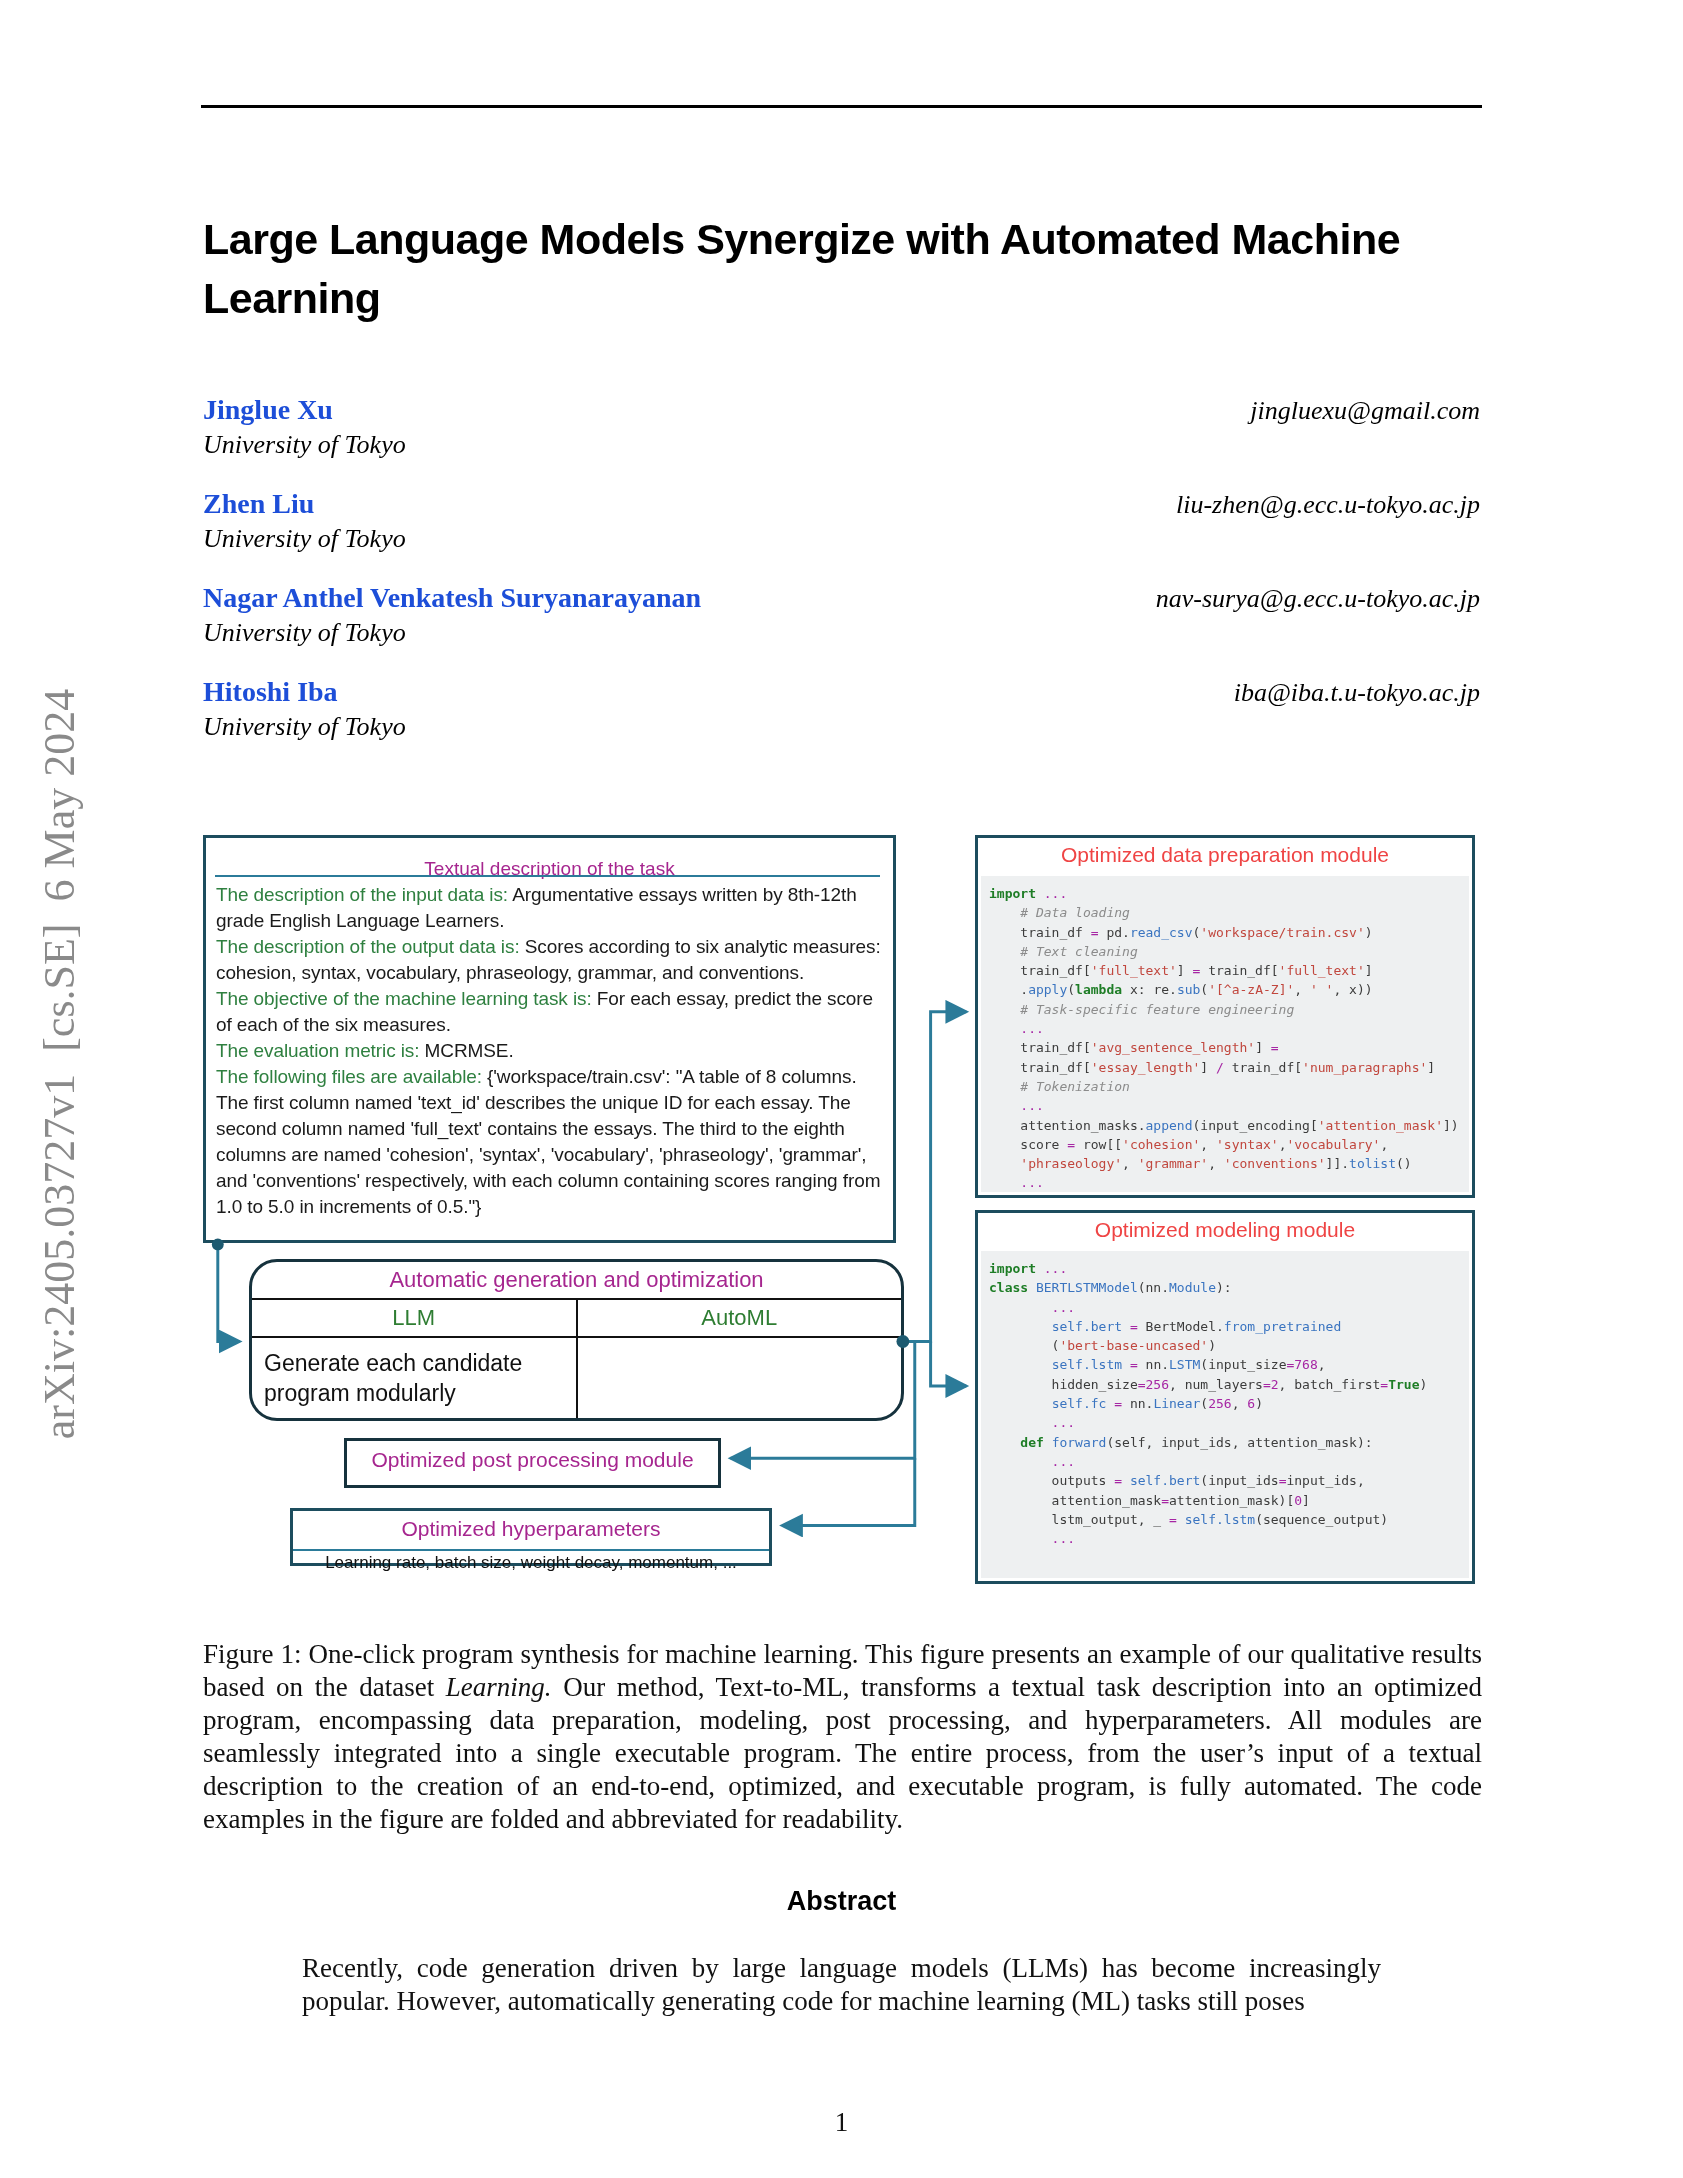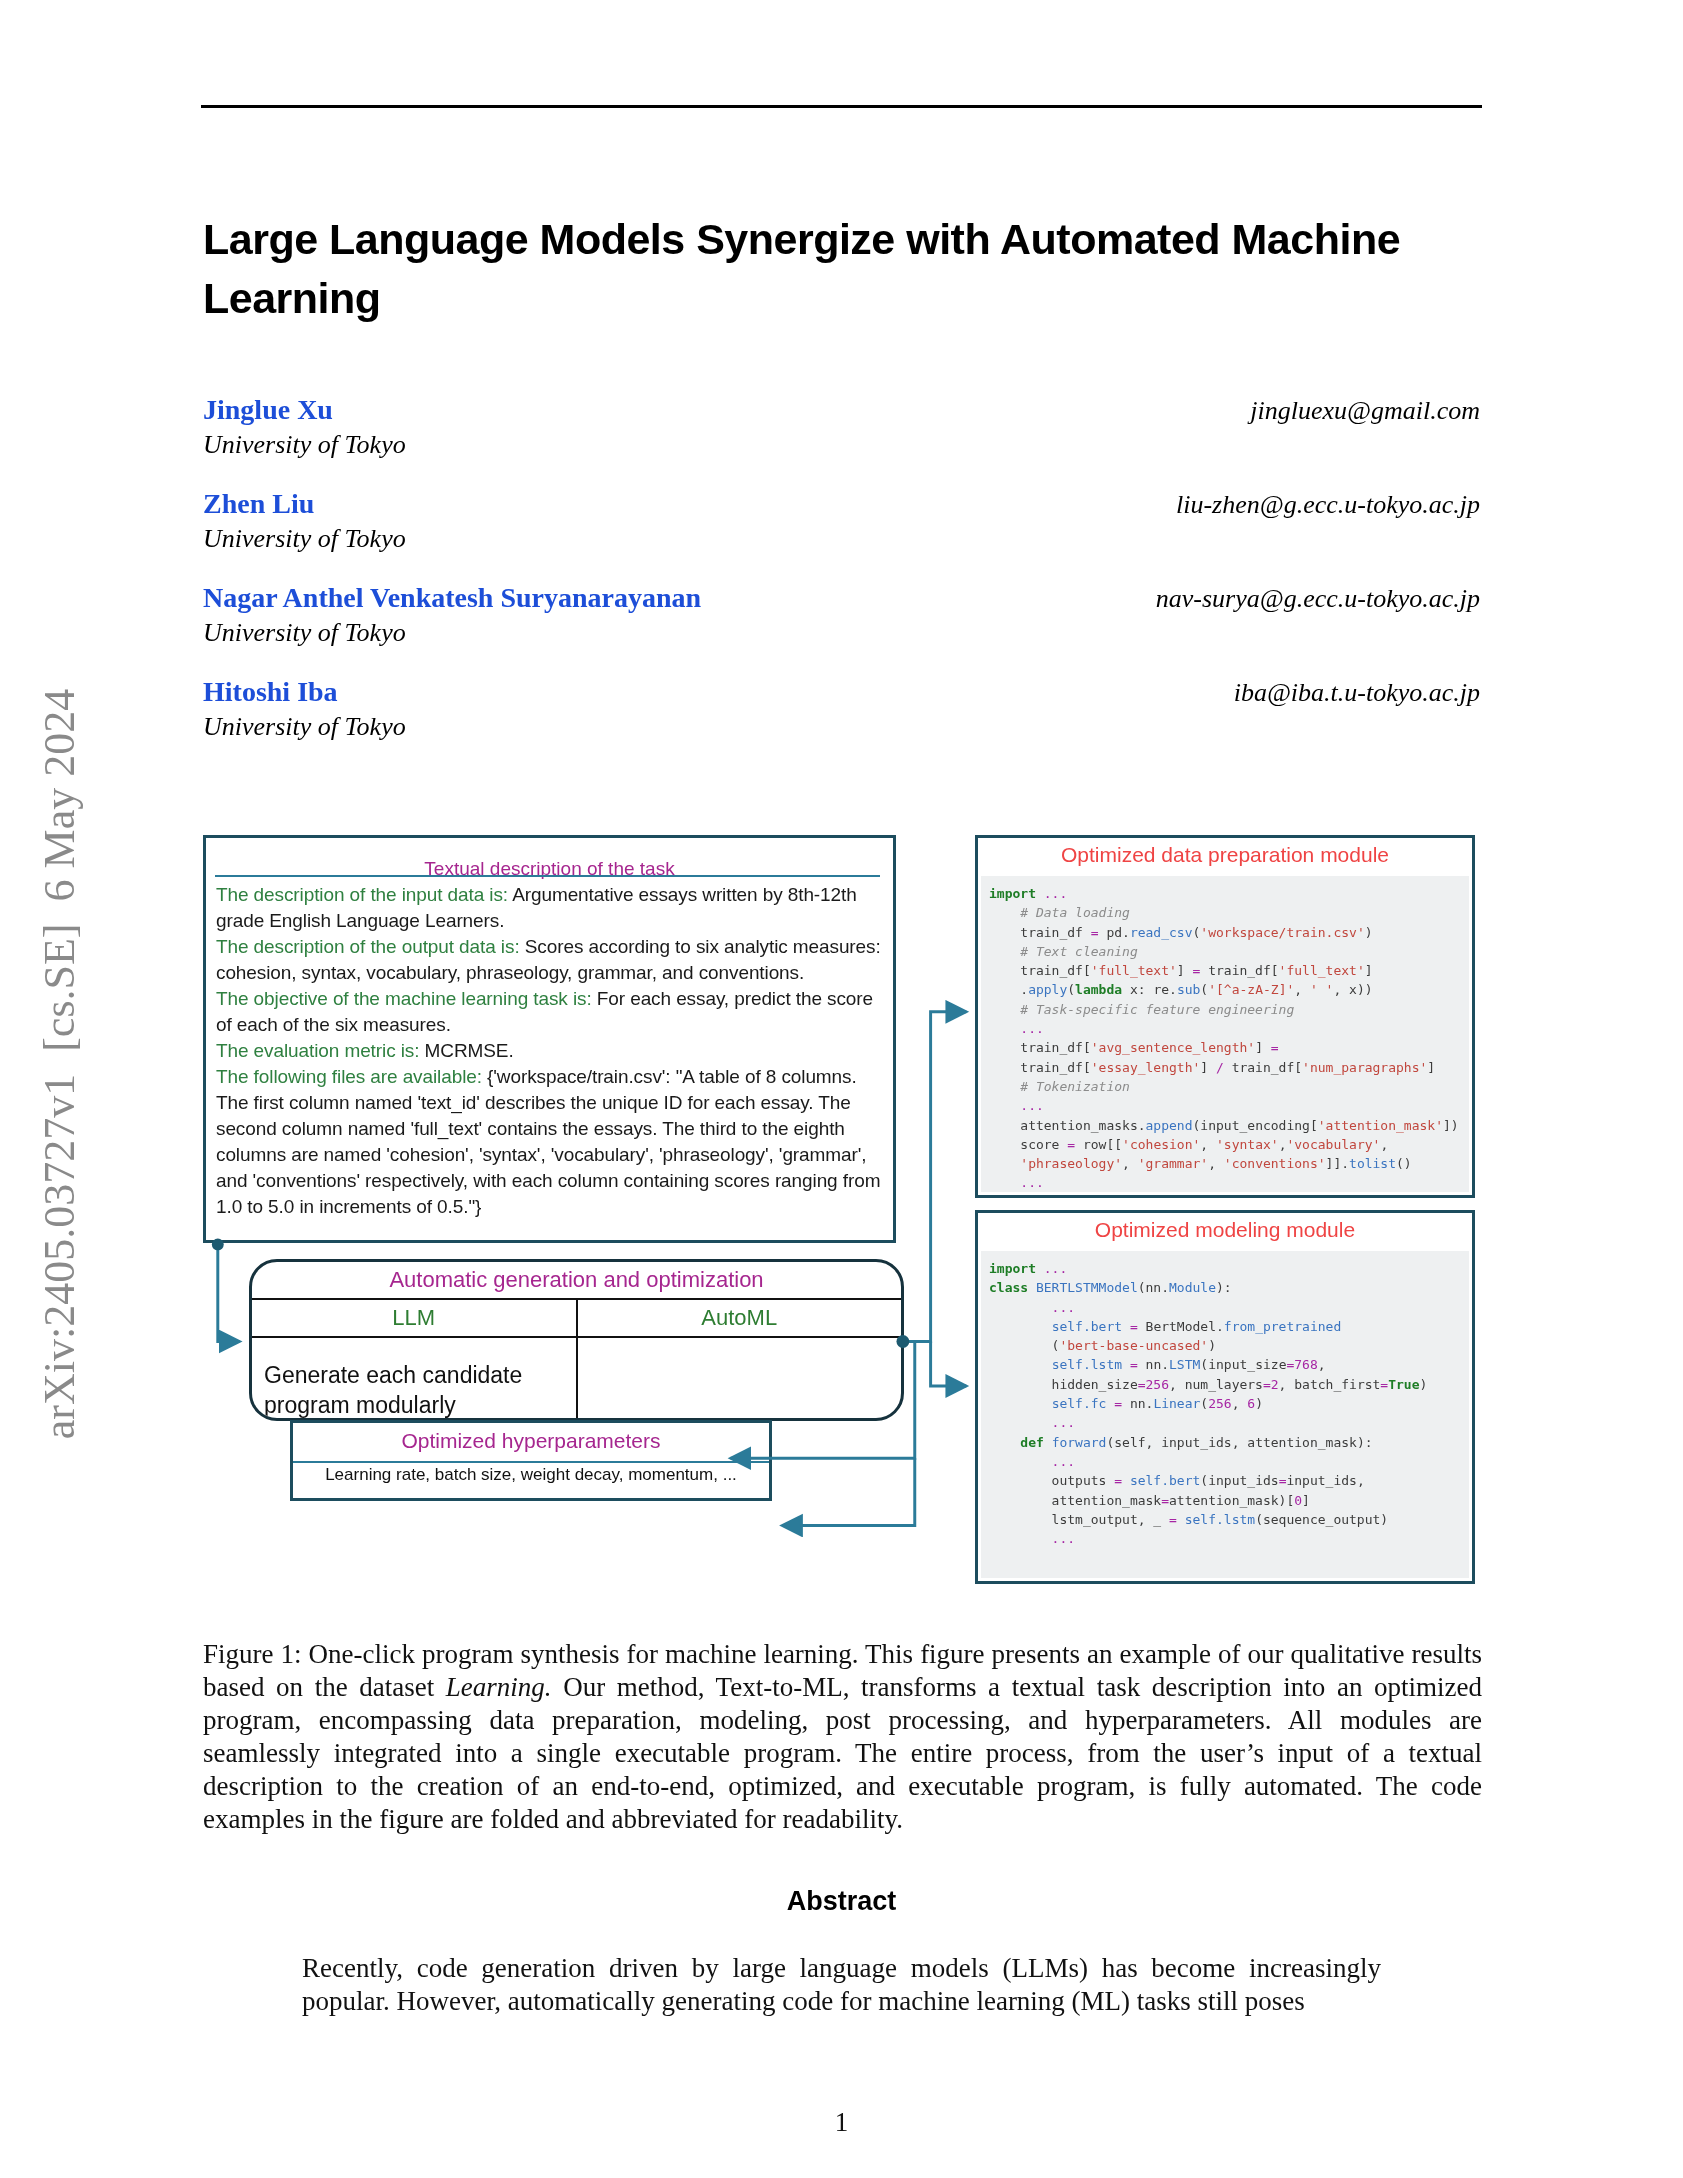--- a/index.html
+++ b/index.html
@@ -49,31 +49,31 @@
   .tok-f{color:#3a74c0;}
   .tok-d{color:#3c3c3c;}
   #dataprep-box{left:975px;top:835px;width:500px;height:363px;}
   #modeling-box{left:975px;top:1210px;width:500px;height:374px;}
 
   #gen-box{left:249px;top:1259px;width:655px;height:162px;box-sizing:border-box;
     border:3px solid #16323d;border-radius:28px;background:#fff;overflow:hidden;
     display:flex;flex-direction:column;}
   #gen-box .fig-title{font-size:22px;line-height:36px;height:36px;border-bottom:2px solid #111;}
   #gen-cols{display:flex;flex:1;}
-  .gen-col{flex:1;display:flex;flex-direction:column;font-family:"Liberation Sans",sans-serif;gap:12px;}
+  .gen-col{flex:1;display:flex;flex-direction:column;font-family:"Liberation Sans",sans-serif;}
   .gen-col.first{border-right:2px solid #111;}
   .gen-col-header{color:#2e7d32;font-size:22px;text-align:center;line-height:36px;height:36px;
     border-bottom:2px solid #111;}
   .gen-col-body{font-size:23px;line-height:30px;color:#111;padding:10px 12px;}
 
   #post-box{left:344px;top:1438px;width:377px;height:50px;box-sizing:border-box;
     border:3px solid #16323d;background:#fff;}
   #post-box .fig-title{font-size:21px;line-height:37px;}
 
-  #hyper-box{left:290px;top:1420px;width:482px;height:81px;box-sizing:border-box;
+  #hyper-box{left:290px;top:1508px;width:482px;height:58px;box-sizing:border-box;
     border:3px solid #1d4d5e;background:#fff;}
   #hyper-box .fig-title{font-size:21px;line-height:35px;height:35px;}
   #hyper-underline{position:absolute;left:0px;top:38px;width:476px;height:2px;background:#2b7b99;}
   #hyper-body{position:absolute;left:0;top:42px;width:476px;text-align:center;
     font-family:"Liberation Sans",sans-serif;font-size:17px;color:#111;}
 
   #fig-arrows{left:0;top:0;pointer-events:none;}
 
   
   #fig-caption{left:203px;top:1638px;width:1279px;font-size:27px;line-height:33px;

